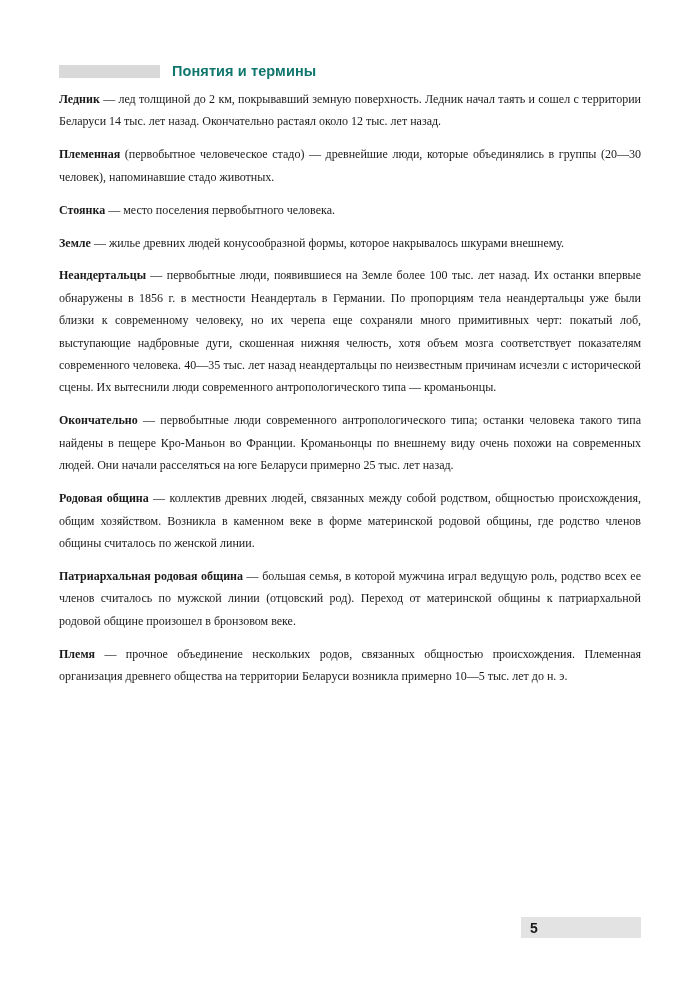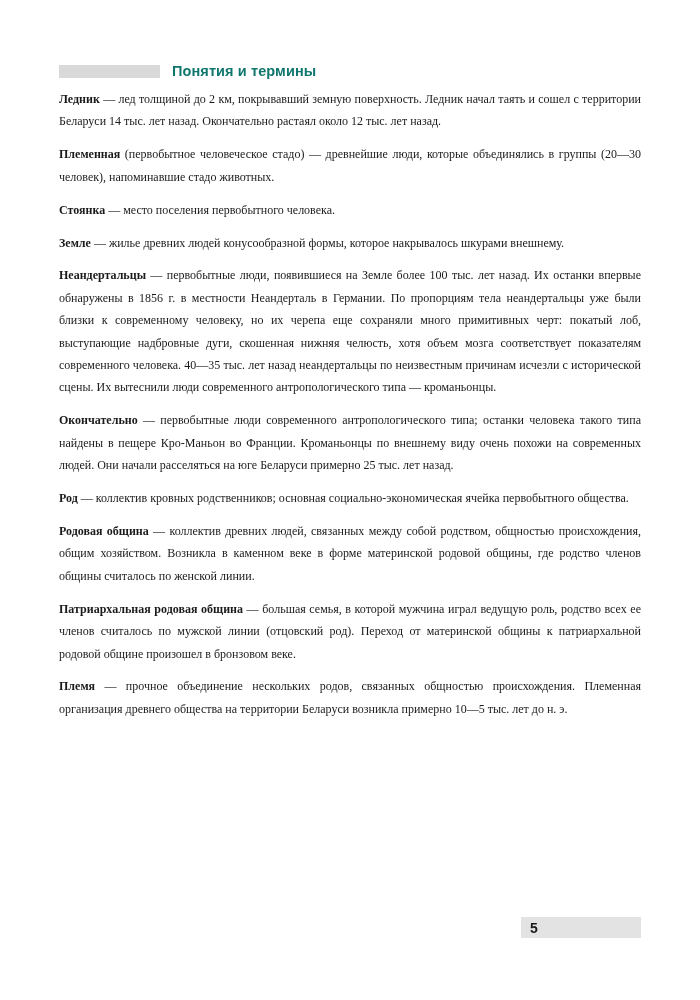--- a/index.html
+++ b/index.html
@@ -121,23 +121,20 @@
     </p>
 
     <p class="entry">
       <span class="term">Неандертальцы</span><span> — первобытные люди, появившиеся на Земле более 100 тыс. лет назад. Их останки впервые обнаружены в 1856 г. в местности Неандерталь в Германии. По пропорциям тела неандертальцы уже были близки к современному человеку, но их черепа еще сохраняли много примитивных черт: покатый лоб, выступающие надбровные дуги, скошенная нижняя челюсть, хотя объем мозга соответствует показателям современного человека. 40—35 тыс. лет назад неандертальцы по неизвестным причинам исчезли с исторической сцены. Их вытеснили люди современного антропологического типа — кроманьонцы.</span>
     </p>
 
     <p class="entry">
       <span class="term">Окончательно</span><span> — первобытные люди современного антропологического типа; останки человека такого типа найдены в пещере Кро-Маньон во Франции. Кроманьонцы по внешнему виду очень похожи на современных людей. Они начали расселяться на юге Беларуси примерно 25 тыс. лет назад.</span>
     </p>
 
-    <p class="entry">
-      <span class="term">Род</span><span> — коллектив кровных родственников; основная социально-экономическая ячейка первобытного общества.</span>
-    </p>
 
     <p class="entry">
       <span class="term">Родовая община</span><span> — коллектив древних людей, связанных между собой родством, общностью происхождения, общим хозяйством. Возникла в каменном веке в форме материнской родовой общины, где родство членов общины считалось по женской линии.</span>
     </p>
 
     <p class="entry">
       <span class="term">Патриархальная родовая община</span><span> — большая семья, в которой мужчина играл ведущую роль, родство всех ее членов считалось по мужской линии (отцовский род). Переход от материнской общины к патриархальной родовой общине произошел в бронзовом веке.</span>
     </p>
 
     <p class="entry">

